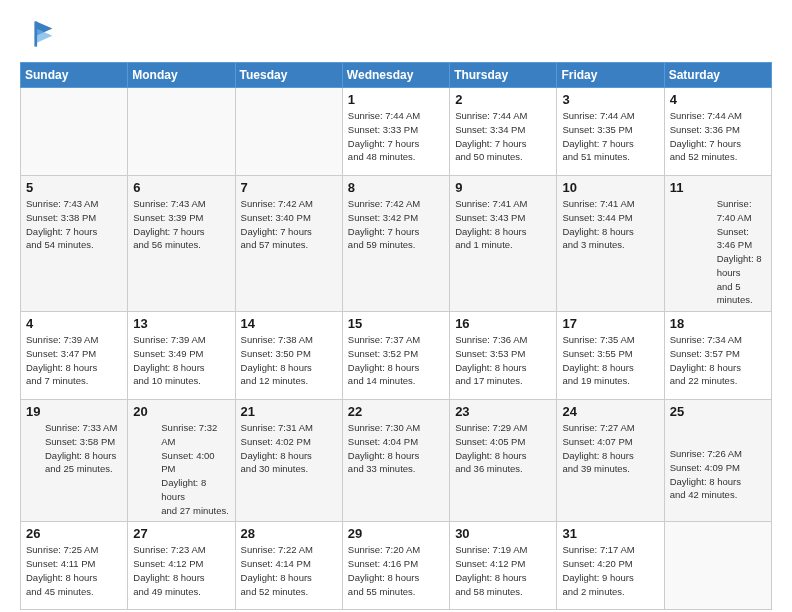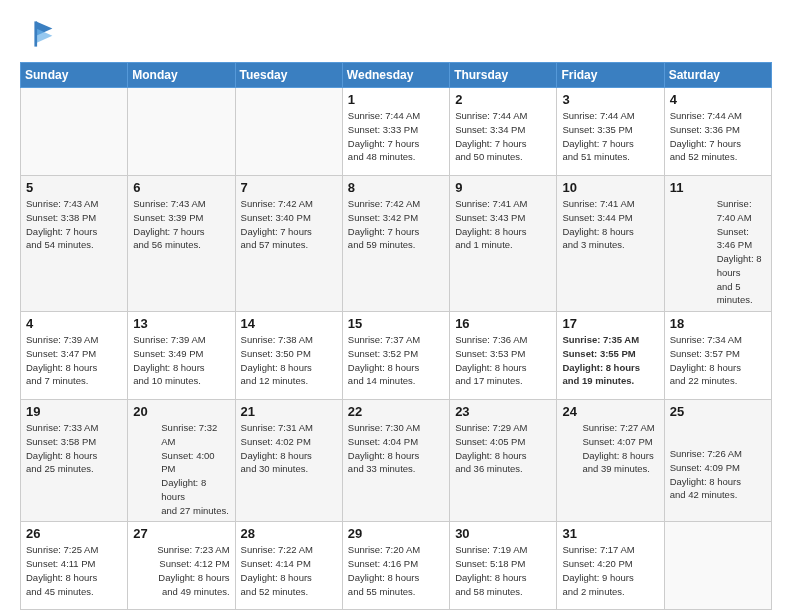--- a/index.html
+++ b/index.html
@@ -250,37 +250,37 @@
           </td>
           <td>
             <span class="day-num">16</span>
             <div class="day-info" style="white-space: pre-line;">Sunrise: 7:36 AM
 Sunset: 3:53 PM
 Daylight: 8 hours
 and 17 minutes.</div>
           </td>
           <td>
             <span class="day-num">17</span>
-            <div class="day-info" style="white-space: pre-line; font-weight: bold;">Sunrise: 7:35 AM
+            <div class="day-info" style="white-space: pre-line;">Sunrise: 7:35 AM
 Sunset: 3:55 PM
 Daylight: 8 hours
 and 19 minutes.</div>
           </td>
           <td>
             <span class="day-num">18</span>
             <div class="day-info" style="white-space: pre-line;">Sunrise: 7:34 AM
 Sunset: 3:57 PM
 Daylight: 8 hours
 and 22 minutes.</div>
           </td>
         </tr>
         <tr>
           <td>
             <span class="day-num">19</span>
-            <div class="day-info" style="white-space: pre-line;">Sunrise: 7:33 AM
+            <div class="day-info" style="white-space: pre-line; margin-left: 19px;">Sunrise: 7:33 AM
 Sunset: 3:58 PM
 Daylight: 8 hours
 and 25 minutes.</div>
           </td>
           <td>
             <span class="day-num">20</span>
             <div class="day-info" style="white-space: pre-line; margin-left: 28px;">Sunrise: 7:32 AM
 Sunset: 4:00 PM
 Daylight: 8 hours
 and 27 minutes.</div>
@@ -301,21 +301,21 @@
           </td>
           <td>
             <span class="day-num">23</span>
             <div class="day-info" style="white-space: pre-line;">Sunrise: 7:29 AM
 Sunset: 4:05 PM
 Daylight: 8 hours
 and 36 minutes.</div>
           </td>
           <td>
             <span class="day-num">24</span>
-            <div class="day-info" style="white-space: pre-line; margin-left: 20px;">Sunrise: 7:27 AM
+            <div class="day-info" style="white-space: pre-line;">Sunrise: 7:27 AM
 Sunset: 4:07 PM
 Daylight: 8 hours
 and 39 minutes.</div>
           </td>
           <td>
             <span class="day-num">25</span>
             <div class="day-info" style="white-space: pre-line; margin-top: 28px;">Sunrise: 7:26 AM
 Sunset: 4:09 PM
 Daylight: 8 hours
 and 42 minutes.</div>
@@ -324,21 +324,21 @@
         <tr>
           <td>
             <span class="day-num">26</span>
             <div class="day-info" style="white-space: pre-line;">Sunrise: 7:25 AM
 Sunset: 4:11 PM
 Daylight: 8 hours
 and 45 minutes.</div>
           </td>
           <td>
             <span class="day-num">27</span>
-            <div class="day-info" style="white-space: pre-line; text-align: right;">Sunrise: 7:23 AM
+            <div class="day-info" style="white-space: pre-line;">Sunrise: 7:23 AM
 Sunset: 4:12 PM
 Daylight: 8 hours
 and 49 minutes.</div>
           </td>
           <td>
             <span class="day-num">28</span>
             <div class="day-info" style="white-space: pre-line;">Sunrise: 7:22 AM
 Sunset: 4:14 PM
 Daylight: 8 hours
 and 52 minutes.</div>
@@ -346,21 +346,21 @@
           <td>
             <span class="day-num">29</span>
             <div class="day-info" style="white-space: pre-line;">Sunrise: 7:20 AM
 Sunset: 4:16 PM
 Daylight: 8 hours
 and 55 minutes.</div>
           </td>
           <td>
             <span class="day-num">30</span>
             <div class="day-info" style="white-space: pre-line;">Sunrise: 7:19 AM
-Sunset: 5:18 PM
+Sunset: 4:12 PM
 Daylight: 8 hours
 and 58 minutes.</div>
           </td>
           <td>
             <span class="day-num">31</span>
             <div class="day-info" style="white-space: pre-line;">Sunrise: 7:17 AM
 Sunset: 4:20 PM
 Daylight: 9 hours
 and 2 minutes.</div>
           </td>

